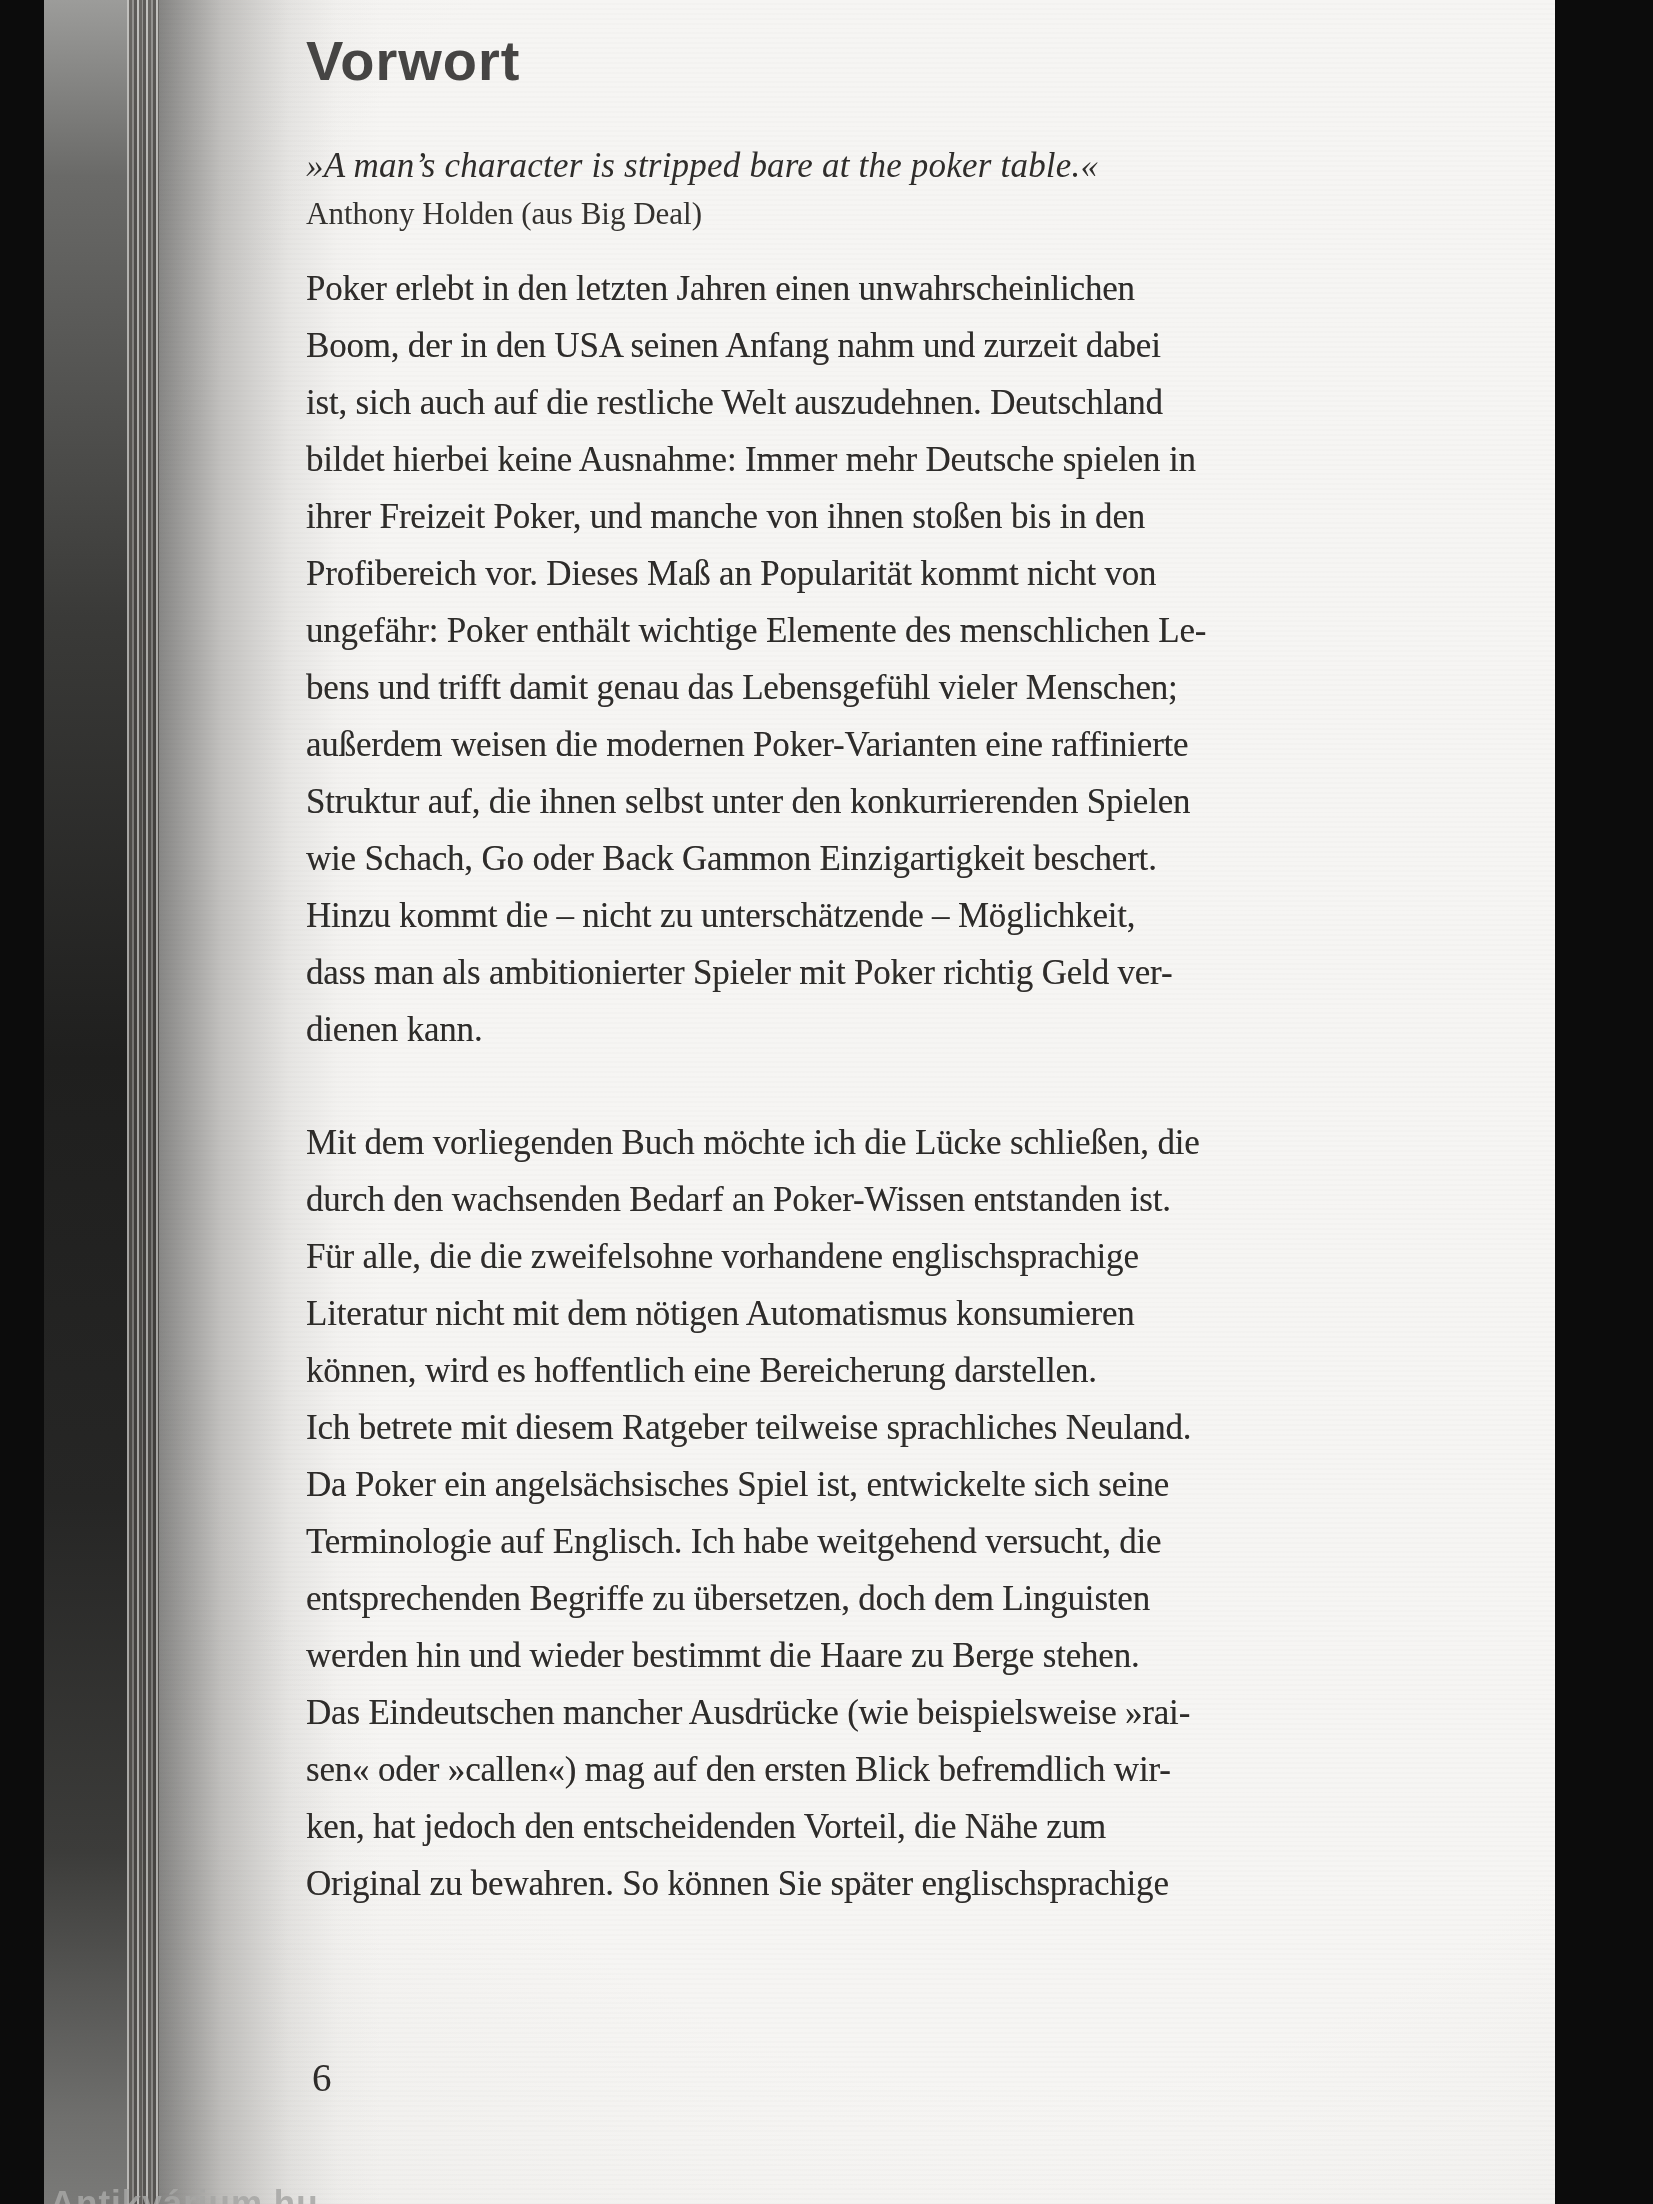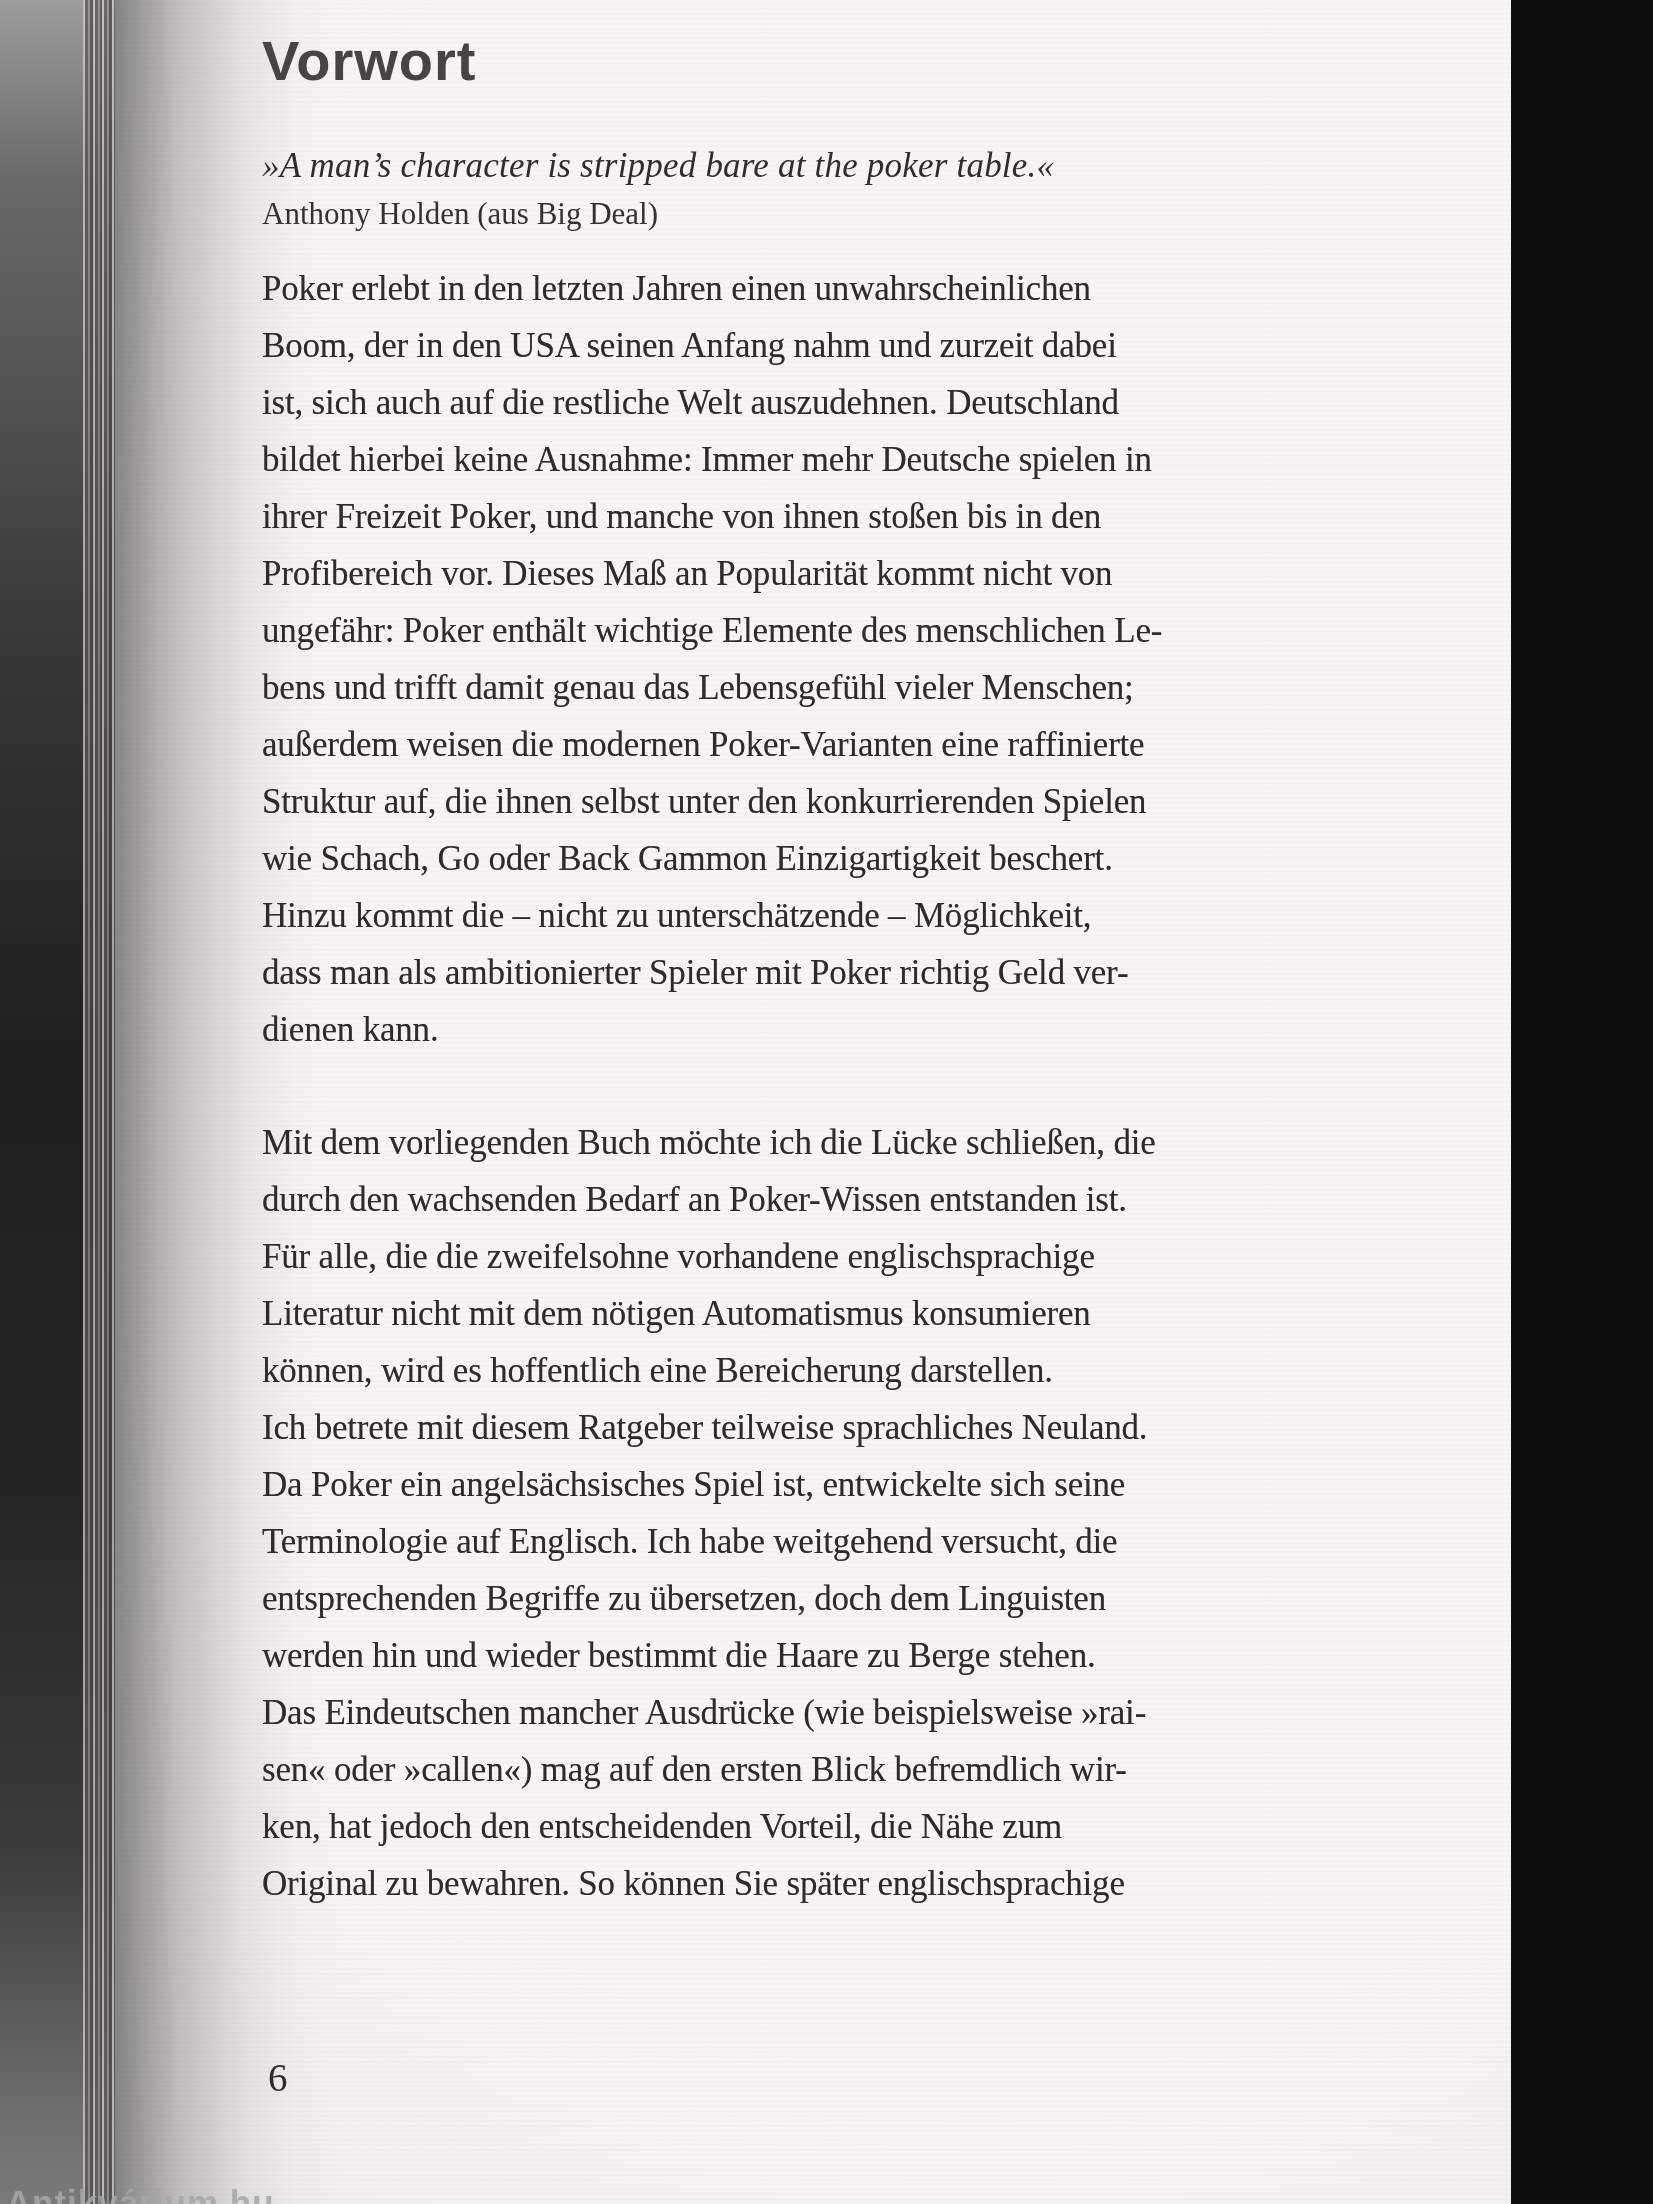--- a/index.html
+++ b/index.html
@@ -7,20 +7,21 @@
     padding: 0;
     background: #0c0c0c;
   }
   .scan {
     position: relative;
     width: 1511px;
     height: 2205px;
     overflow: hidden;
     background: #f0efed;
     font-family: "Liberation Serif", serif;
+    margin-left: 44px;
   }
 
   
   .book-edge {
     position: absolute;
     left: 0; top: 0; bottom: 0;
     width: 115px;
     background: linear-gradient(to bottom,
       #9c9c9a 0%,
       #6a6a68 8%,

